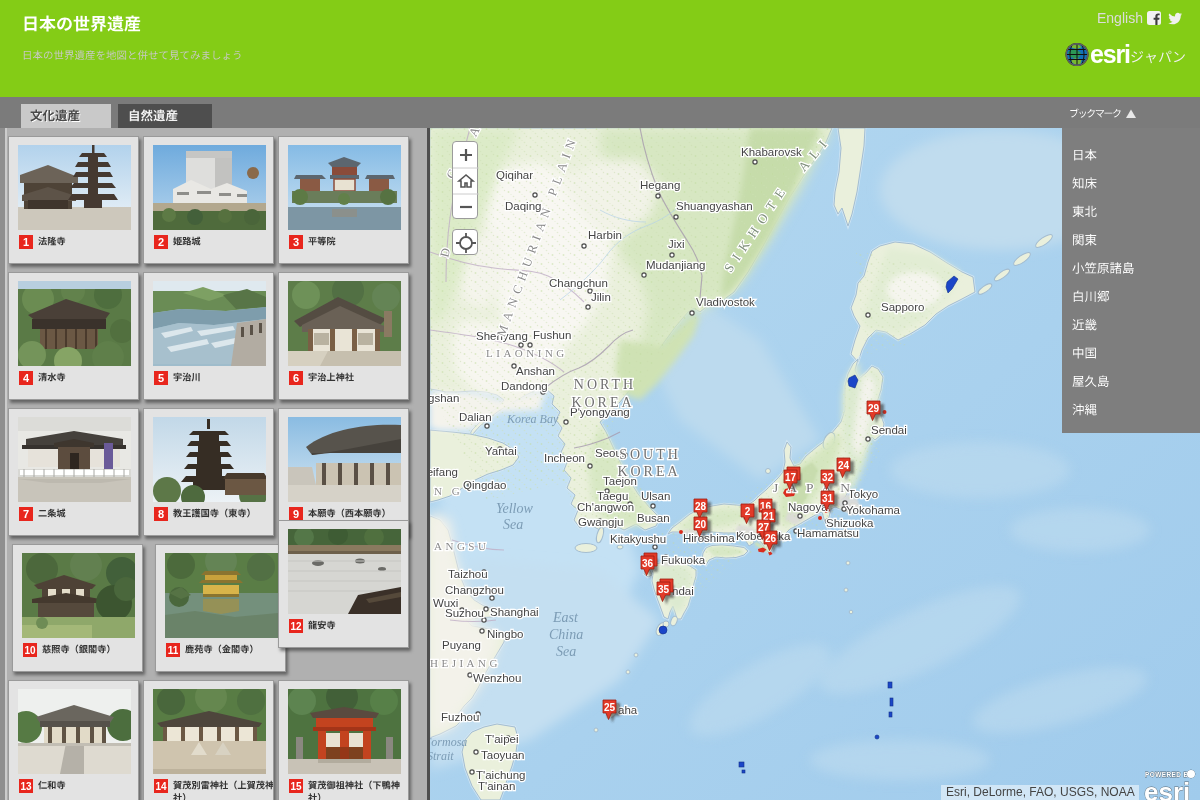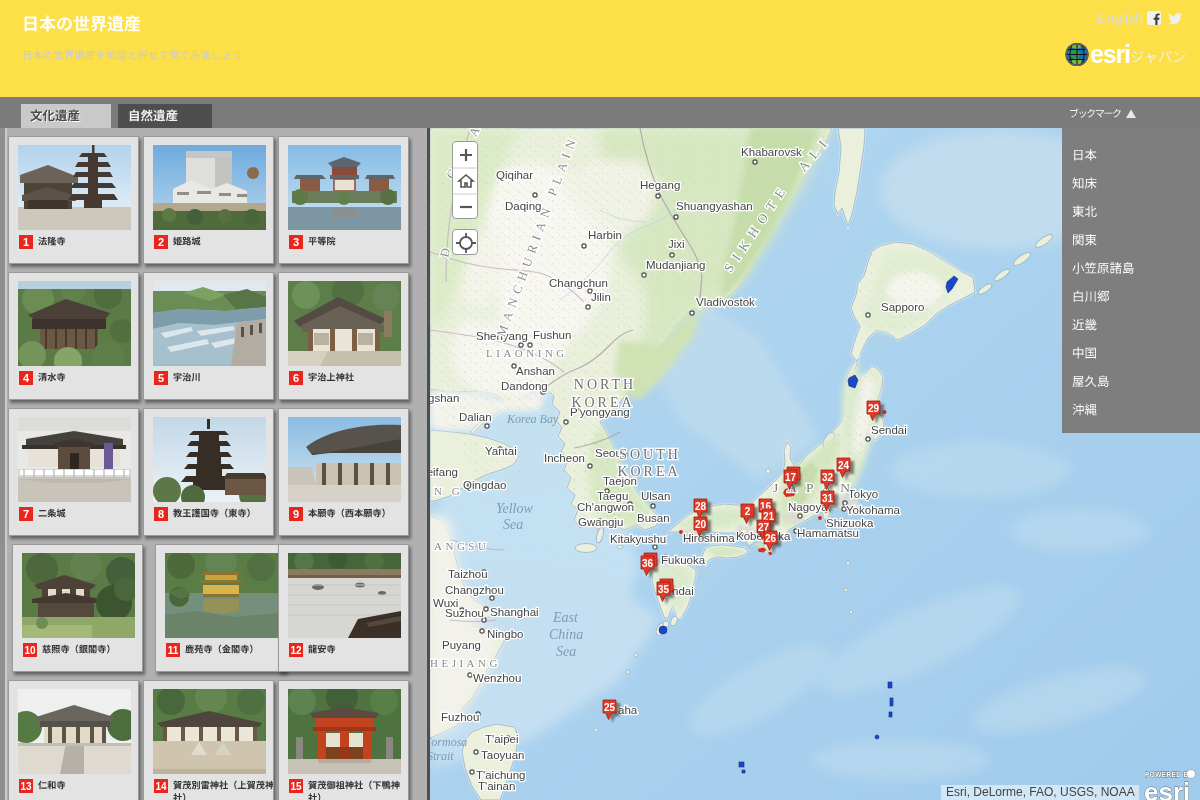--- a/index.html
+++ b/index.html
@@ -1,15 +1,15 @@
 <!DOCTYPE html>
 <html><head><meta charset="utf-8"><style>
 *{margin:0;padding:0;box-sizing:border-box}
 html,body{width:1200px;height:800px;overflow:hidden;background:#adadad;font-family:"Liberation Sans",sans-serif}
-#header{position:absolute;left:0;top:0;width:1200px;height:97px;background:#fde047}
+#header{position:absolute;left:0;top:0;width:1200px;height:97px;background:#84cc16}
 #strip{position:absolute;left:0;top:97px;width:1200px;height:31px;background:#7b7b7b}
 #panel{position:absolute;left:0;top:128px;width:430px;height:672px;background:#b0b0b0}
 #panel .edge{position:absolute;left:0;top:0;width:7px;height:672px;background:#8f8f8f;border-right:2px solid rgba(255,255,255,.55)}
 #panel .rline{position:absolute;left:427px;top:0;width:3px;height:672px;background:#4e4e4e}
 .card{position:absolute;width:131px;height:128px;background:#e3e3e3;border:1px solid #9a9a9a;box-shadow:2px 3px 3px rgba(40,40,40,.55)}
 .card svg.ph{position:absolute;left:9px;top:8px}
 #map{position:absolute;left:430px;top:128px;width:770px;height:672px}
 .zbtn{position:absolute;background:#fff;border:1px solid #9b9b9b;border-radius:4px}
 #bkm{position:absolute;left:632px;top:0;width:138px;height:305px;background:#7e7e7e}
 #attr{position:absolute;left:511px;top:657px;width:198px;height:15px;background:rgba(255,255,255,.5);color:#444;font-size:12px;line-height:15px;padding-left:5px;white-space:nowrap;overflow:hidden}
@@ -358,21 +358,21 @@
         <circle cx="14" cy="44" r="10" fill="#4a673c"></circle>
         <path d="M4 40l12-6 10 8-10 4Z" fill="#567345"></path>
         <path d="M0 62l30-4 40 6 43-4v25H0Z" fill="#687f64" opacity=".8"></path>
       </svg>
       <svg width="129" height="126" viewBox="0 0 129 126" style="position:absolute;left:0;top:0">
         <rect x="10" y="98" width="14" height="14" fill="#e8261d"></rect>
         <text x="17" y="109" font-size="10" font-weight="bold" fill="#fff" text-anchor="middle">11</text>
         <path d="M37.5 102.0H35.4V101.3H37.7V100.4H34.5V99.7H33.3V100.4H30.0V103.0C30.0 104.4 30.0 106.3 29.2 107.6C29.4 107.7 29.9 108.1 30.1 108.2C30.7 107.2 30.9 105.8 31.0 104.5H37.5ZM31.1 101.3H32.1V102.0H31.1ZM31.1 103.0V102.9H32.1V103.6H31.1ZM34.3 101.3V102.0H33.2V101.3ZM34.3 102.9V103.6H33.2V102.9ZM35.4 102.9H36.5V103.6H35.4ZM37.7 105.6 36.9 104.9C36.6 105.1 36.1 105.3 35.6 105.5V104.7H34.5V107.1C34.5 108.0 34.7 108.3 35.7 108.3C35.9 108.3 36.6 108.3 36.8 108.3C37.5 108.3 37.8 108.0 37.9 106.8C37.6 106.8 37.2 106.6 37.0 106.5C37.0 107.2 36.9 107.4 36.7 107.4C36.5 107.4 36.0 107.4 35.9 107.4C35.6 107.4 35.6 107.3 35.6 107.0V106.4C36.3 106.2 37.1 105.9 37.7 105.6ZM34.1 105.4H32.6V104.7H31.6V107.2L30.8 107.3L30.9 108.3C31.8 108.2 33.1 108.0 34.2 107.8L34.2 106.9L32.6 107.1V106.3H34.1Z M43.2 102.6V106.7C43.2 107.9 43.5 108.2 44.5 108.2C44.8 108.2 45.7 108.2 45.9 108.2C46.8 108.2 47.1 107.8 47.2 106.7C46.9 106.6 46.5 106.4 46.2 106.2C46.2 107.0 46.1 107.2 45.8 107.2C45.6 107.2 44.9 107.2 44.7 107.2C44.3 107.2 44.3 107.1 44.3 106.7V103.5H45.5V105.0C45.5 105.1 45.5 105.1 45.4 105.1C45.3 105.1 44.9 105.1 44.6 105.1C44.7 105.4 44.9 105.8 44.9 106.1C45.5 106.1 45.9 106.1 46.2 105.9C46.5 105.8 46.6 105.5 46.6 105.0V102.6ZM40.6 103.7H41.8C41.6 104.2 41.5 104.6 41.3 105.0C41.0 104.8 40.5 104.5 40.2 104.3C40.3 104.1 40.4 103.9 40.6 103.7ZM43.9 99.7V100.4H41.7V99.7H40.6V100.4H38.7V101.4H40.6V102.0L40.2 101.9C39.8 103.0 39.1 104.1 38.3 104.8C38.6 105.0 39.0 105.3 39.2 105.5C39.3 105.4 39.5 105.3 39.6 105.1C40.0 105.3 40.4 105.7 40.7 105.9C40.2 106.6 39.5 107.2 38.7 107.5C38.9 107.7 39.3 108.1 39.4 108.4C41.2 107.5 42.5 105.7 43.0 103.0L42.3 102.7L42.1 102.7H41.0L41.2 102.2L41.2 102.2H41.7V101.4H43.9V102.2H45.0V101.4H46.9V100.4H45.0V99.7Z M49.1 106.0C49.5 106.5 50.1 107.1 50.3 107.6L51.3 106.9C51.1 106.5 50.6 106.0 50.2 105.5H53.0V107.1C53.0 107.2 53.0 107.2 52.8 107.2C52.6 107.2 52.0 107.2 51.5 107.2C51.6 107.5 51.8 108.0 51.9 108.3C52.6 108.3 53.2 108.3 53.6 108.1C54.0 108.0 54.2 107.7 54.2 107.1V105.5H56.0V104.5H54.2V103.6H56.2V102.6H52.5V101.7H55.5V100.7H52.5V99.7H51.4V100.7H48.6V101.7H51.4V102.6H47.8V103.6H53.0V104.5H48.0V105.5H49.8Z M62.7 104.0C62.7 106.0 63.5 107.4 64.5 108.4L65.4 108.0C64.5 107.0 63.7 105.8 63.7 104.0C63.7 102.2 64.5 101.0 65.4 100.0L64.5 99.6C63.5 100.6 62.7 102.0 62.7 104.0Z M67.5 105.6C67.8 106.1 68.2 106.7 68.3 107.1H66.5V108.1H74.3V107.1H72.2C72.6 106.7 72.9 106.2 73.3 105.7L72.2 105.3H73.8V104.3H70.9V103.4H72.7V102.9C73.2 103.3 73.6 103.6 74.1 103.8C74.3 103.5 74.6 103.1 74.8 102.8C73.4 102.2 71.9 101.1 70.9 99.7H69.7C69.1 100.8 67.6 102.2 66.0 102.9C66.2 103.1 66.6 103.6 66.7 103.8C67.2 103.6 67.6 103.3 68.1 103.0V103.4H69.8V104.3H67.0V105.3H68.4ZM70.4 100.7C70.8 101.3 71.4 101.9 72.1 102.4H68.7C69.4 101.9 70.0 101.3 70.4 100.7ZM69.8 105.3V107.1H68.5L69.3 106.8C69.1 106.4 68.8 105.7 68.4 105.3ZM70.9 105.3H72.2C72.0 105.8 71.6 106.4 71.3 106.9L71.9 107.1H70.9Z M75.7 100.0V108.3H76.8V103.1H78.7C78.4 103.6 77.8 104.2 77.0 104.6C77.2 104.7 77.4 105.0 77.5 105.1C77.8 105.0 78.1 104.8 78.3 104.6C78.5 104.8 78.7 105.0 78.9 105.1C78.3 105.4 77.6 105.7 77.0 105.8C77.2 106.0 77.4 106.3 77.5 106.5L77.9 106.4V108.3H78.7V108.1H80.4V108.3H81.3V106.3L81.6 106.4C81.8 106.2 82.0 105.8 82.2 105.6C81.6 105.5 81.0 105.3 80.4 105.1C80.8 104.7 81.2 104.3 81.5 103.8L80.9 103.5L80.7 103.5H79.4L79.7 103.2L79.3 103.1V100.0ZM78.7 107.4V106.8H80.4V107.4ZM78.9 104.2H80.2C80.0 104.3 79.8 104.5 79.6 104.7C79.3 104.5 79.1 104.3 78.9 104.2ZM79.7 105.6C80.0 105.8 80.4 106.0 80.8 106.1H78.7C79.0 106.0 79.4 105.8 79.7 105.6ZM78.3 101.9V102.4H76.8V101.9ZM78.3 101.2H76.8V100.8H78.3ZM82.5 101.9V102.4H80.9V101.9ZM82.5 101.2H80.9V100.8H82.5ZM83.0 100.0H79.9V103.1H82.5V107.1C82.5 107.2 82.4 107.2 82.3 107.2C82.2 107.3 81.8 107.3 81.4 107.2C81.6 107.5 81.7 108.0 81.7 108.3C82.4 108.3 82.8 108.3 83.1 108.1C83.4 107.9 83.5 107.6 83.5 107.1V100.0Z M85.9 106.0C86.3 106.5 86.9 107.1 87.1 107.6L88.1 106.9C87.9 106.5 87.4 106.0 87.0 105.5H89.8V107.1C89.8 107.2 89.8 107.2 89.6 107.2C89.4 107.2 88.8 107.2 88.3 107.2C88.4 107.5 88.6 108.0 88.7 108.3C89.4 108.3 90.0 108.3 90.4 108.1C90.8 108.0 91.0 107.7 91.0 107.1V105.5H92.8V104.5H91.0V103.6H93.0V102.6H89.3V101.7H92.3V100.7H89.3V99.7H88.2V100.7H85.4V101.7H88.2V102.6H84.6V103.6H89.8V104.5H84.8V105.5H86.6Z M96.5 104.0C96.5 102.0 95.7 100.6 94.7 99.6L93.8 100.0C94.7 101.0 95.5 102.2 95.5 104.0C95.5 105.8 94.7 107.0 93.8 108.0L94.7 108.4C95.7 107.4 96.5 106.0 96.5 104.0Z" fill="#333333"></path>
       </svg>
     </div>
-    <div class="card" style="left:278px;top:416px">
+    <div class="card" style="left:278px;top:392px">
       <svg class="ph" width="113" height="85" viewBox="0 0 113 85">
         <rect width="113" height="85" fill="#d6d6d2"></rect>
         <rect y="0" width="113" height="16" fill="#46653a"></rect>
         <circle cx="16" cy="8" r="10" fill="#547748"></circle>
         <circle cx="50" cy="6" r="10" fill="#3e5c34"></circle>
         <circle cx="86" cy="8" r="10" fill="#50703f"></circle>
         <rect y="16" width="113" height="8" fill="#8a7a5f"></rect>
         <rect y="22" width="113" height="3" fill="#6e614c"></rect>
         <g fill="#6a6a66">
           <ellipse cx="30" cy="34" rx="6" ry="3"></ellipse>

